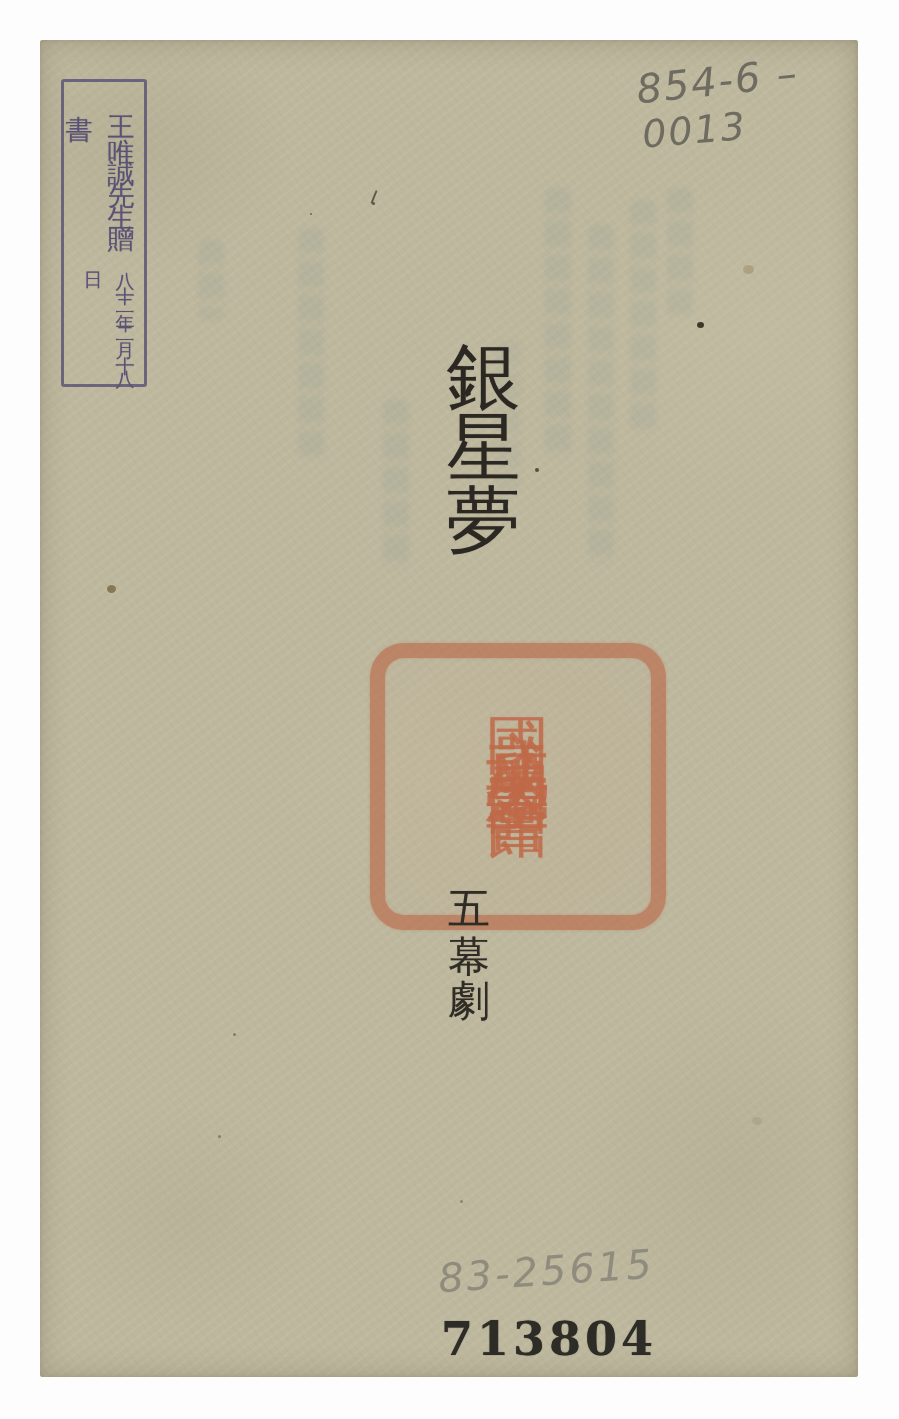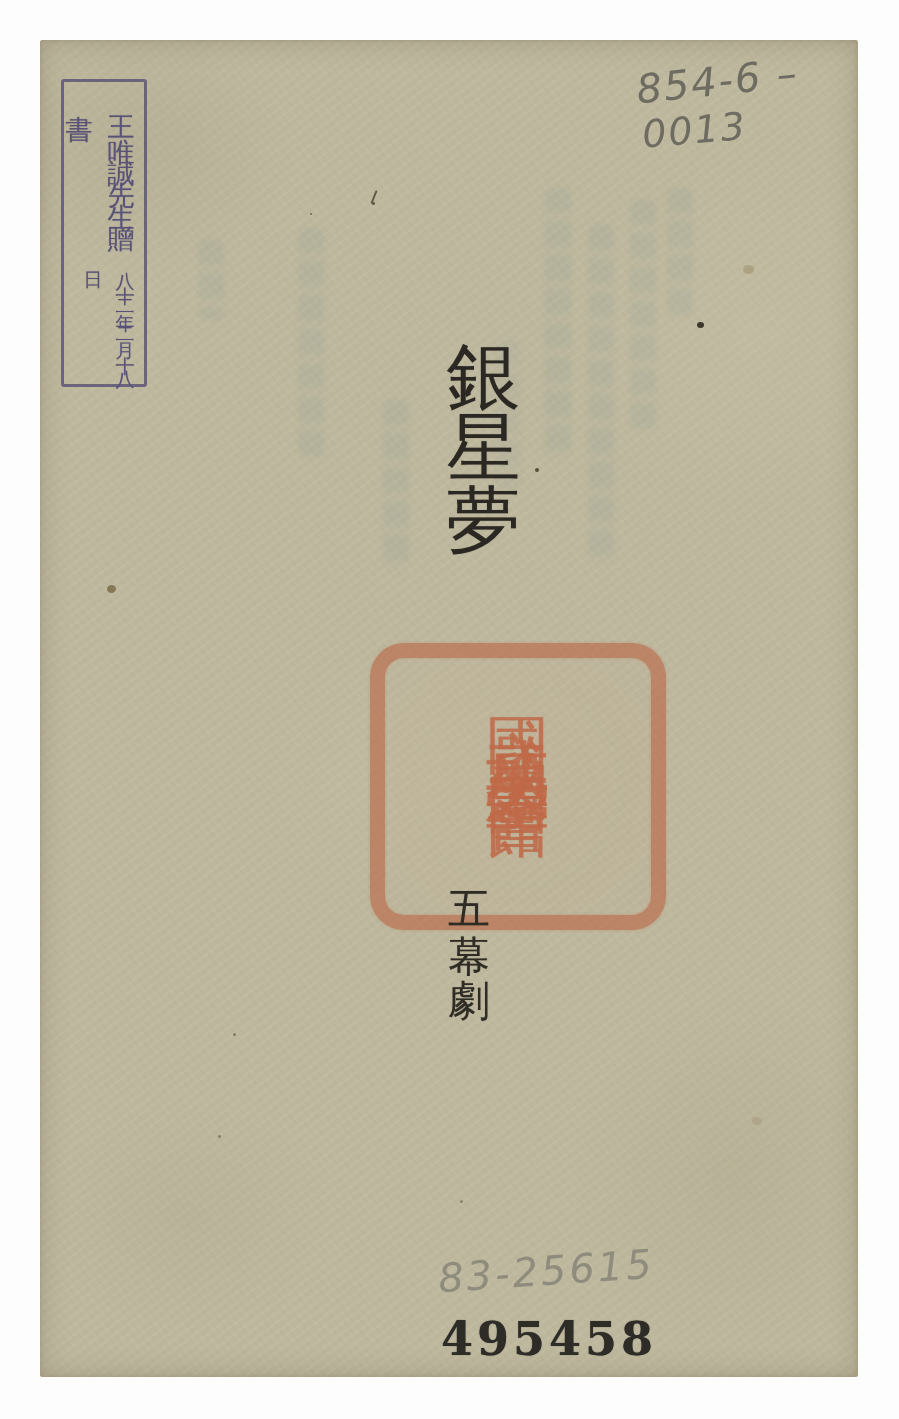--- a/index.html
+++ b/index.html
@@ -112,21 +112,21 @@
     <div class="title">銀星夢</div>
 
     <div class="seal">
       <div class="seal-text">國立成功大學圖書館</div>
     </div>
 
     <div class="subtitle">五幕劇</div>
 
     <div class="acc-hand">83-25615</div>
 
-    <div class="acc-stamp">495458</div>
+    <div class="acc-stamp">713804</div>
 
     <div class="speck" style="left:657px;top:282px;width:7px;height:6px;background:#3b372b;"></div>
     <div class="speck" style="left:67px;top:545px;width:9px;height:8px;background:#7d6c49;opacity:.85;"></div>
     <div class="speck" style="left:703px;top:225px;width:11px;height:9px;background:#998a68;opacity:.5;"></div>
     <div class="speck" style="left:495px;top:428px;width:4px;height:4px;background:#56503c;"></div>
     <div class="speck" style="left:332px;top:162px;width:3px;height:3px;background:#5f5943;"></div>
     <div class="speck" style="left:270px;top:173px;width:2px;height:2px;background:#6a6350;"></div>
     <div class="speck" style="left:178px;top:1095px;width:3px;height:3px;background:#6a6350;opacity:.7;"></div>
     <div class="speck" style="left:193px;top:993px;width:3px;height:3px;background:#6a6350;opacity:.7;"></div>
     <div class="speck" style="left:712px;top:1077px;width:10px;height:8px;background:#a09272;opacity:.4;"></div>

